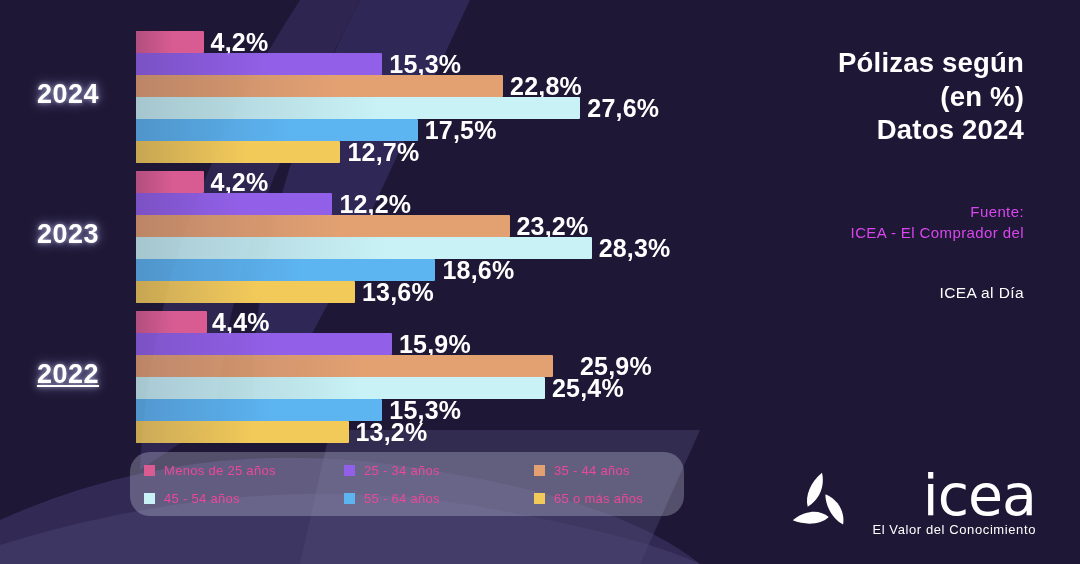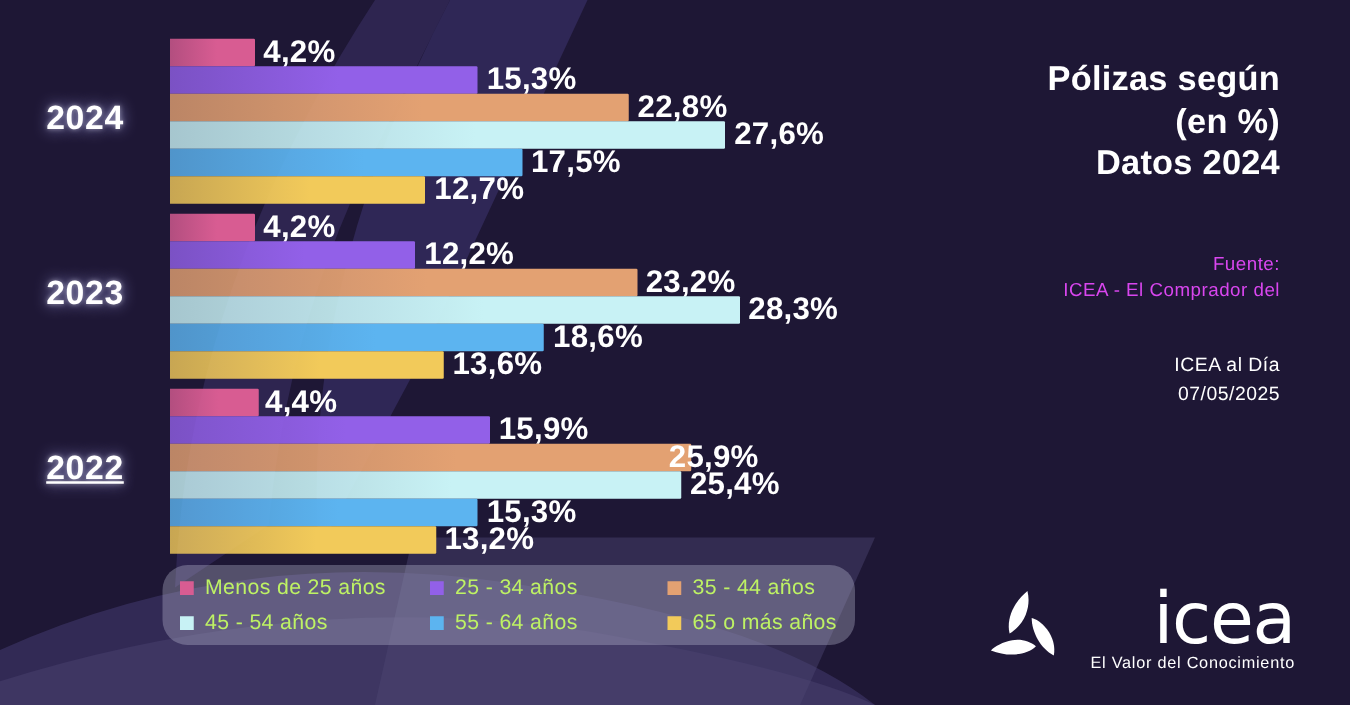--- a/index.html
+++ b/index.html
@@ -39,21 +39,21 @@
   #legend {
     position:absolute; left:130px; top:452px; width:554px; height:64px;
     background:rgba(190,190,215,0.34);
     border-radius:20px; z-index:3;
     display:grid; grid-template-columns:200px 190px 164px;
     grid-template-rows:1fr 1fr; align-items:center;
     padding:4px 0 4px 14px;
   }
   .legend-item { display:flex; align-items:center; gap:9px; }
   .legend-swatch { width:11px; height:11px; flex:0 0 auto; }
-  .legend-label { color:#bef264; font-size:17px; letter-spacing:0.3px; white-space:nowrap; }
+  .legend-label { color:#ec4899; font-size:13px; letter-spacing:0.3px; white-space:nowrap; }
 
   
   #right-panel {
     position:absolute; right:0; top:0; width:320px; height:564px; z-index:3;
     padding:46px 56px 0 0; text-align:right;
   }
   #title {
     color:#ffffff; font-size:27.5px; font-weight:bold; line-height:1.22;
     letter-spacing:0.2px;
   }
@@ -152,21 +152,21 @@
         <div class="bar-row">
           <div class="bar" title="Menos de 25 años: 4,4%" style="width: 70.84px; background: linear-gradient(90deg, rgba(216, 92, 146, 0.8) 0%, rgb(216, 92, 146) 55%, rgb(216, 92, 146) 100%);"></div>
           <div class="bar-value" style="left: 76px;">4,4%</div>
         </div>
         <div class="bar-row">
           <div class="bar" title="25 - 34 años: 15,9%" style="width: 255.99px; background: linear-gradient(90deg, rgba(146, 96, 232, 0.8) 0%, rgb(146, 96, 232) 55%, rgb(146, 96, 232) 100%);"></div>
           <div class="bar-value" style="left: 262.99px;">15,9%</div>
         </div>
         <div class="bar-row">
           <div class="bar" title="35 - 44 años: 25,9%" style="width: 416.99px; background: linear-gradient(90deg, rgba(227, 161, 114, 0.8) 0%, rgb(227, 161, 114) 55%, rgb(227, 161, 114) 100%);"></div>
-          <div class="bar-value" style="left: 399px;">25,9%</div>
+          <div class="bar-value" style="left: 444px;">25,9%</div>
         </div>
         <div class="bar-row">
           <div class="bar" title="45 - 54 años: 25,4%" style="width: 408.94px; background: linear-gradient(90deg, rgba(200, 242, 245, 0.8) 0%, rgb(200, 242, 245) 55%, rgb(200, 242, 245) 100%);"></div>
           <div class="bar-value" style="left: 415.94px;">25,4%</div>
         </div>
         <div class="bar-row">
           <div class="bar" title="55 - 64 años: 15,3%" style="width: 246.33px; background: linear-gradient(90deg, rgba(92, 180, 240, 0.8) 0%, rgb(92, 180, 240) 55%, rgb(92, 180, 240) 100%);"></div>
           <div class="bar-value" style="left: 253.33px;">15,3%</div>
         </div>
         <div class="bar-row">
@@ -209,21 +209,20 @@
     <div>Pólizas según</div>
     <div>(en %)</div>
     <div>Datos 2024</div>
   </div>
   <div id="source-block">
     <div>Fuente:</div>
     <div>ICEA - El Comprador del</div>
   </div>
   <div id="date-block">
     <div>ICEA al Día</div>
-    <div>07/05/2025</div>
   </div>
 </div>
 
 <div id="logo">
   <svg id="logo-mark" viewBox="0 0 100 100">
     <path d="M47 4 C30 18 22 38 26 54 C33 50 41 42 45 32 C49 22 49 12 47 4 Z" fill="#ffffff"></path>
     <path d="M4 74 C24 82 46 80 57 69 C50 63 39 60 29 62 C18 64 9 69 4 74 Z" fill="#ffffff"></path>
     <path d="M52 36 C52 52 62 72 78 80 C80 70 77 58 70 49 C63 41 57 37 52 36 Z" fill="#ffffff"></path>
   </svg>
   <div id="logo-text-wrap">

